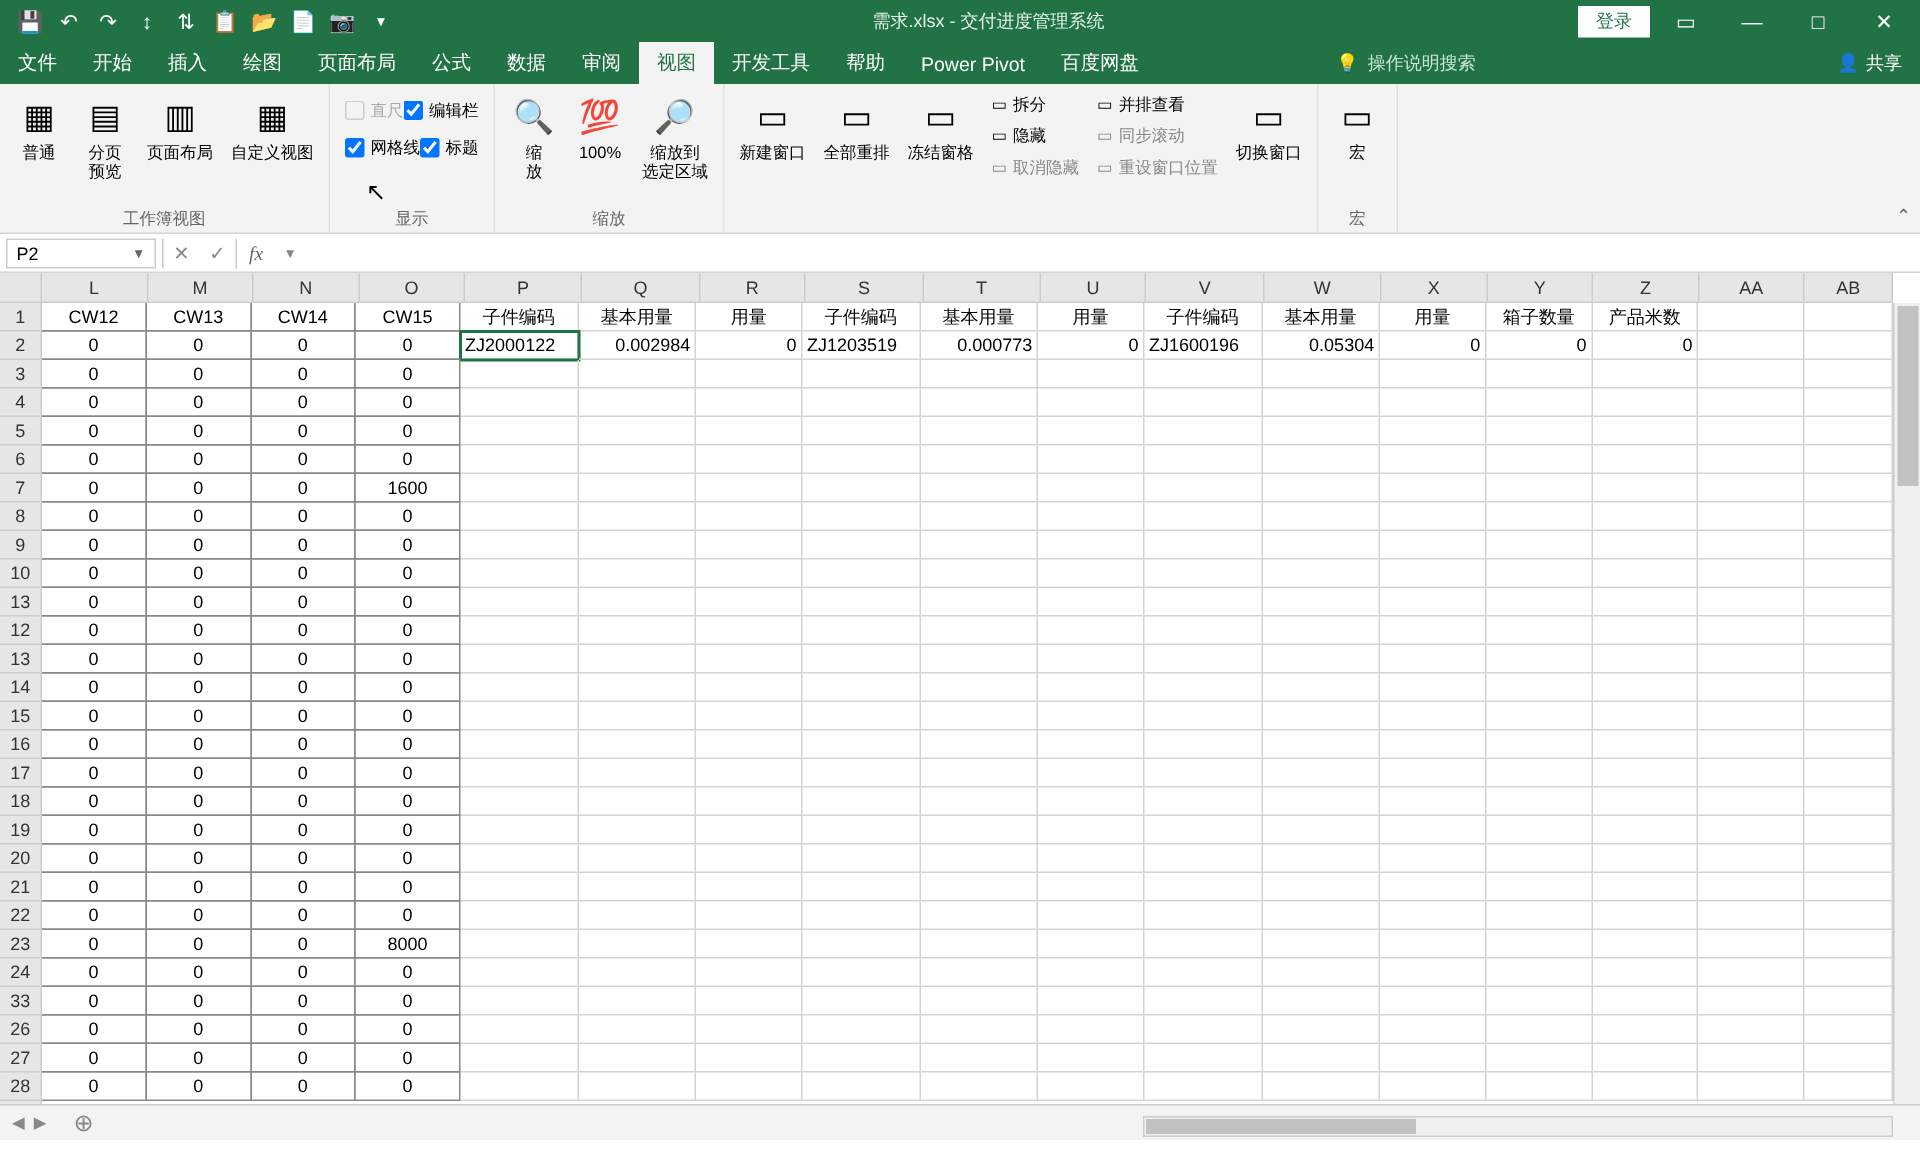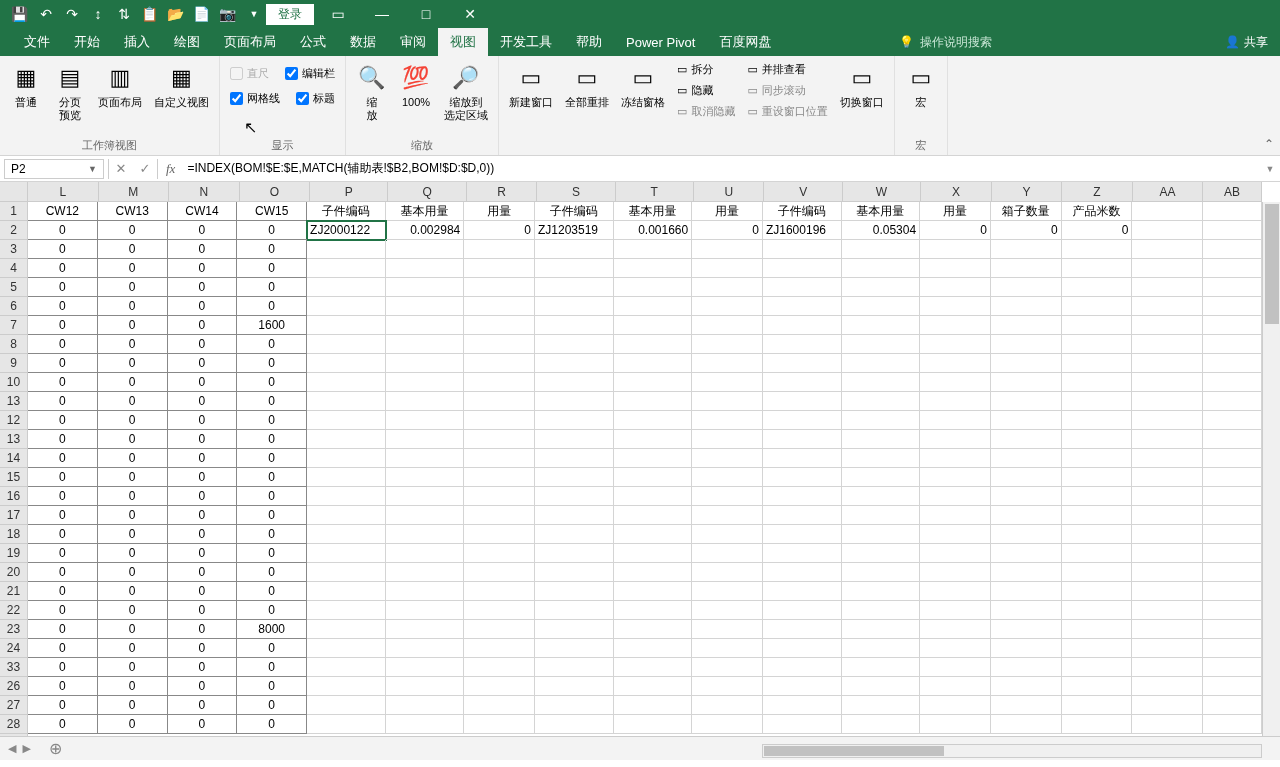--- a/index.html
+++ b/index.html
@@ -6,36 +6,36 @@
 body { background: #fff; font-size: 12px; overflow: hidden; width: 1280px; height: 767px; }
 
 .titlebar { background: #217346; height: 28px; display: flex; align-items: center; color: #fff; }
 .qat { display: flex; align-items: center; padding-left: 8px; gap: 2px; }
 .qat-btn { width: 24px; height: 24px; display: flex; align-items: center; justify-content: center; color: #fff; font-size: 14px; cursor: pointer; }
 .title-center { flex: 1; text-align: center; font-size: 12px; color: #e6f2eb; }
 .title-right { display: flex; align-items: center; gap: 4px; padding-right: 4px; }
 .login-btn { background: #fff; color: #217346; padding: 2px 12px; font-size: 12px; }
 .win-btn { width: 40px; height: 28px; display: flex; align-items: center; justify-content: center; font-size: 14px; cursor: pointer; }
 
-.menubar { background: #217346; height: 28px; display: flex; align-items: center; padding-left: 12px; }
+.menubar { background: #217346; height: 28px; display: flex; align-items: center; padding-left: 0; }
 .menu-item { color: #fff; padding: 0 12px; height: 28px; display: flex; align-items: center; font-size: 13px; cursor: pointer; }
 .menu-item.active { background: #f3f3f3; color: #217346; }
 .menu-spacer { flex: 1; }
 .tell-me { display: flex; align-items: center; color: #c8e6d5; font-size: 12px; padding: 0 10px; gap: 6px; }
 .share-btn { color: #fff; padding: 0 12px; font-size: 12px; display: flex; align-items: center; gap: 4px; }
 
 .ribbon { background: #f3f3f3; height: 100px; display: flex; border-bottom: 1px solid #d4d4d4; position: relative; }
 .ribbon-group { display: flex; flex-direction: column; border-right: 1px solid #e0e0e0; padding: 4px 6px 2px; }
 .ribbon-group-content { flex: 1; display: flex; align-items: flex-start; gap: 4px; }
 .ribbon-group-label { text-align: center; font-size: 11px; color: #666; padding-top: 2px; }
 .ribbon-btn-lg { display: flex; flex-direction: column; align-items: center; padding: 2px 4px; cursor: pointer; gap: 2px; }
 .ribbon-icon { width: 32px; height: 32px; display: flex; align-items: center; justify-content: center; font-size: 22px; }
 .ribbon-btn-label { font-size: 11px; text-align: center; line-height: 1.2; white-space: nowrap; }
 .ribbon-checks { display: flex; flex-direction: column; gap: 10px; padding: 6px 4px; }
-.ribbon-check-row { display: flex; gap: 16px; }
+.ribbon-check-row { display: flex; gap: 0; }
 .ribbon-check { display: flex; align-items: center; gap: 4px; font-size: 11px; cursor: pointer; }
 .ribbon-check input { width: 13px; height: 13px; }
 .ribbon-small-list { display: flex; flex-direction: column; gap: 2px; }
 .ribbon-small-btn { display: flex; align-items: center; gap: 4px; font-size: 11px; padding: 2px 4px; cursor: pointer; color: #888; }
 .ribbon-small-btn.enabled { color: #000; }
 .collapse-btn { position: absolute; right: 6px; bottom: 4px; font-size: 12px; color: #666; cursor: pointer; }
 
 .formula-bar { height: 26px; background: #fff; border-bottom: 1px solid #d4d4d4; display: flex; align-items: center; }
 .name-box { width: 100px; border: 1px solid #ccc; height: 20px; margin: 0 4px; padding: 0 6px; font-size: 12px; display: flex; align-items: center; justify-content: space-between; }
 .name-box-dd { color: #666; font-size: 9px; }
@@ -82,20 +82,21 @@
       <div class="qat-btn">↶</div>
       <div class="qat-btn">↷</div>
       <div class="qat-btn">↕</div>
       <div class="qat-btn">⇅</div>
       <div class="qat-btn">📋</div>
       <div class="qat-btn">📂</div>
       <div class="qat-btn">📄</div>
       <div class="qat-btn">📷</div>
       <div class="qat-btn" style="font-size: 9px;">▼</div>
     </div>
+  <div class="title-center">需求.xlsx - 交付进度管理系统</div>
   <div class="title-right">
     <div class="login-btn">登录</div>
     <div class="win-btn">▭</div>
     <div class="win-btn">—</div>
     <div class="win-btn">□</div>
     <div class="win-btn">✕</div>
   </div>
 </div>
 
 <div class="menubar" id="menubar">
@@ -255,21 +256,20 @@
 <div class="formula-bar">
   <div class="name-box">
     <span>P2</span>
     <span class="name-box-dd">▼</span>
   </div>
   <div class="fb-btns">
     <div class="fb-btn">✕</div>
     <div class="fb-btn">✓</div>
   </div>
   <div class="fx-label">fx</div>
-  <input class="formula-input" value="=INDEX(BOM!$E:$E,MATCH(辅助表!$B2,BOM!$D:$D,0))" style="">
   <div class="fb-expand">▼</div>
 </div>
 
 <div class="sheet-area">
   <div class="corner"></div>
   <div class="col-headers" id="colH">
       <div class="col-h" style="width: 72px;">L</div>
       <div class="col-h" style="width: 72px;">M</div>
       <div class="col-h" style="width: 72px;">N</div>
       <div class="col-h" style="width: 72px;">O</div>
@@ -339,21 +339,21 @@
       </div>
       <div class="grid-row">
         <div class="cell bordered center" style="width: 72px;">0</div>
         <div class="cell bordered center" style="width: 72px;">0</div>
         <div class="cell bordered center" style="width: 72px;">0</div>
         <div class="cell bordered center" style="width: 72px;">0</div>
         <div class="cell active" style="width: 80px;">ZJ2000122</div>
         <div class="cell right" style="width: 80px;">0.002984</div>
         <div class="cell right" style="width: 72px;">0</div>
         <div class="cell" style="width: 80px;">ZJ1203519</div>
-        <div class="cell right" style="width: 80px;">0.001660</div>
+        <div class="cell right" style="width: 80px;">0.000773</div>
         <div class="cell right" style="width: 72px;">0</div>
         <div class="cell" style="width: 80px;">ZJ1600196</div>
         <div class="cell right" style="width: 80px;">0.05304</div>
         <div class="cell right" style="width: 72px;">0</div>
         <div class="cell right" style="width: 72px;">0</div>
         <div class="cell right" style="width: 72px;">0</div>
         <div class="cell" style="width: 72px;"></div>
         <div class="cell" style="width: 60px;"></div>
       </div>
       <div class="grid-row">

